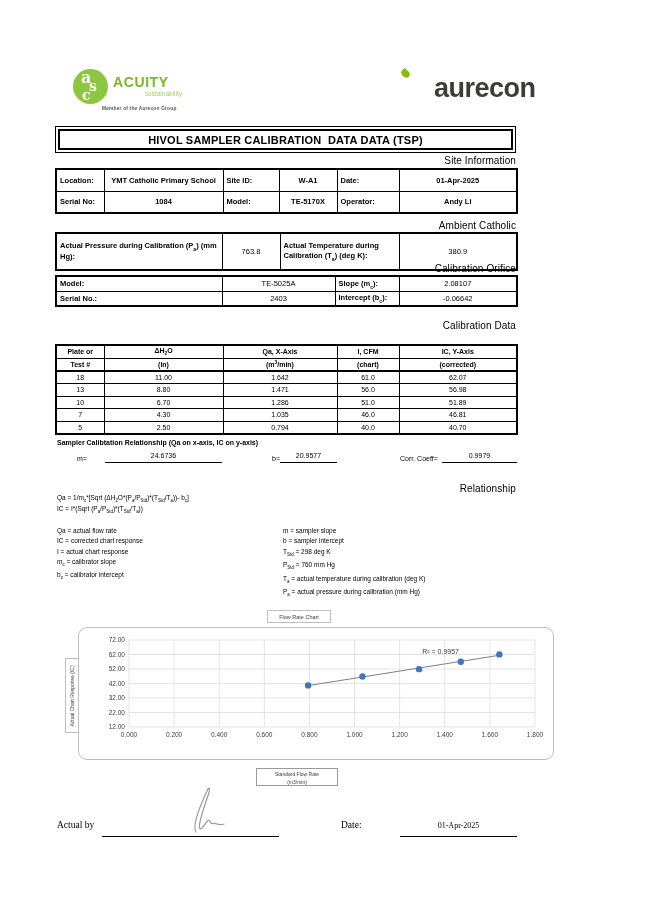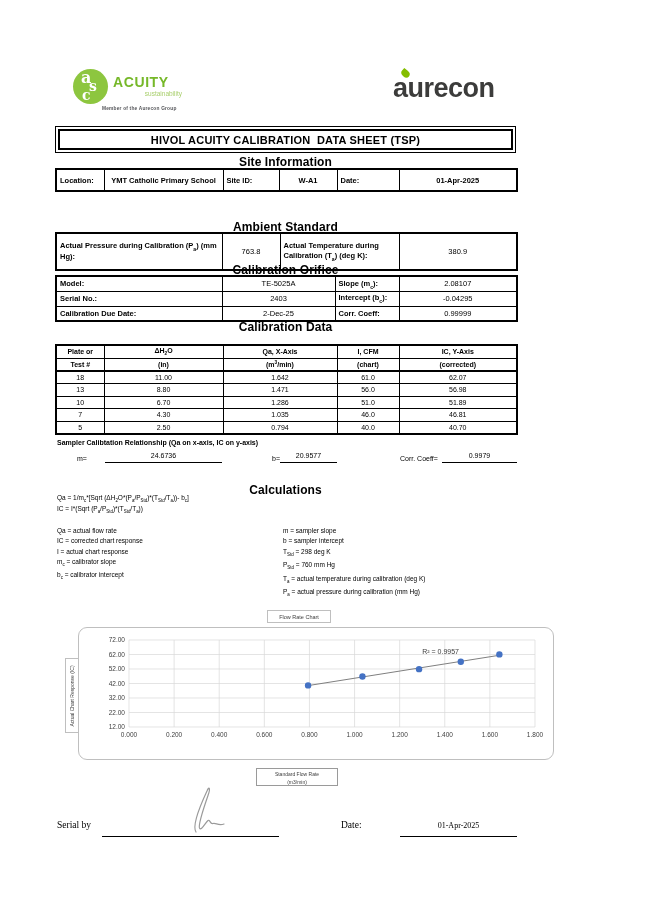--- a/index.html
+++ b/index.html
@@ -3,21 +3,21 @@
 <meta charset="utf-8">
 <style>
   * { margin:0; padding:0; box-sizing:border-box; }
   html,body { background:#fff; }
   body {
     width:649px; height:919px; position:relative;
     font-family:"Liberation Sans", sans-serif; color:#000;
     overflow:hidden;
   }
   .abs { position:absolute; }
-  .heading { font-weight:bold; font-size:12px; text-align:center; letter-spacing:0.1px; }
+  .heading { font-weight:normal; font-size:10px; text-align:right; letter-spacing:0.1px; }
   sub { font-size:68%; }
   sup { font-size:68%; }
 
   
   #acuity { left:73px; top:66px; width:160px; height:50px; }
   .ac-circle { position:absolute; left:0; top:3px; width:35px; height:35px;
     border-radius:50%; }
   .ac-letter { position:absolute; color:#fff; font-family:"DejaVu Serif", serif; font-weight:bold; line-height:1; }
   .ac-name { position:absolute; left:40px; top:8px; font-size:14px; font-weight:bold; letter-spacing:0.6px; }
   .ac-sub  { position:absolute; left:40px; top:24px; width:69px; text-align:right; font-size:6.5px; }
@@ -88,25 +88,25 @@
       <span class="ac-letter" style="left:16px; top:10px; font-size:14px;">s</span>
       <span class="ac-letter" style="left:9px; top:19px; font-size:14px;">c</span>
     </div>
     <div class="ac-name" style="color:#76b829;">ACUITY</div>
     <div class="ac-sub" style="color:#a9cf6d;">sustainability</div>
     <div class="ac-tag">Member of the Aurecon Group</div>
   </div>
 
   <div class="abs" id="aurecon">
     <span class="au-leaf" style="background:#84bd00;"></span>
-    <span class="au-text" style="color:#3c3c3b;">aurecon</span>
+    <span class="au-text" style="color:#3c3c3b;margin-left:41px;">aurecon</span>
   </div>
 
   <div class="abs" id="title-box">
-    <div id="title-inner">HIVOL ACUITY CALIBRATION  DATA SHEET (TSP)</div>
+    <div id="title-inner">HIVOL SAMPLER CALIBRATION  DATA DATA (TSP)</div>
   </div>
 
   <div class="abs heading" style="left:55px; top:155px; width:461px;">Site Information</div>
   <div class="abs" style="left:55px; top:168px; width:372px;">
     <table class="tbl" id="t-site">
       <colgroup>
           <col style="width:48px">
           <col style="width:119px">
           <col style="width:56px">
           <col style="width:58px">
@@ -115,25 +115,33 @@
         </colgroup>
       <tbody>
           <tr>
         <td class="lab">Location:</td>
         <td class="valb">YMT Catholic Primary School</td>
         <td class="lab">Site ID:</td>
         <td class="valb">W-A1</td>
         <td class="lab">Date:</td>
         <td class="valb">01-Apr-2025</td>
       </tr>
+      <tr>
+        <td class="lab">Serial No:</td>
+        <td class="valb">1084</td>
+        <td class="lab">Model:</td>
+        <td class="valb">TE-5170X</td>
+        <td class="lab">Operator:</td>
+        <td class="valb">Andy Li</td>
+      </tr>
     </tbody>
       </table>
   </div>
 
-  <div class="abs heading" style="left:55px; top:220px; width:461px;">Ambient Standard</div>
+  <div class="abs heading" style="left:55px; top:220px; width:461px;">Ambient Catholic</div>
   <div class="abs" style="left:55px; top:232px; width:461px;">
     <table class="tbl" id="t-ambient">
       <colgroup>
           <col style="width:166px">
           <col style="width:58px">
           <col style="width:119px">
           <col style="width:118px">
         </colgroup>
       <tbody>
           <tr>
@@ -159,27 +167,21 @@
           <tr>
         <td class="lab">Model:</td>
         <td class="val">TE-5025A</td>
         <td class="lab">Slope (m<sub>c</sub>):</td>
         <td class="val">2.08107</td>
       </tr>
       <tr>
         <td class="lab">Serial No.:</td>
         <td class="val">2403</td>
         <td class="lab">Intercept (b<sub>c</sub>):</td>
-        <td class="val">-0.04295</td>
-      </tr>
-      <tr>
-        <td class="lab">Calibration Due Date:</td>
-        <td class="val">2-Dec-25</td>
-        <td class="lab">Corr. Coeff:</td>
-        <td class="val">0.99999</td>
+        <td class="val">-0.06642</td>
       </tr>
     </tbody>
       </table>
   </div>
 
   <div class="abs heading" style="left:55px; top:320px; width:461px;">Calibration Data</div>
   <div class="abs" style="left:55px; top:344px; width:461px;">
     <table class="tbl" id="t-caldata">
       <colgroup>
           <col style="width:48px">
@@ -243,21 +245,21 @@
   </div>
 
   <div class="abs" style="left:57px; top:439px; font-size:7px; font-weight:bold;">Sampler Calibtation Relationship (Qa on x-axis, IC on y-axis)</div>
   <span class="rel-lab" style="left:77px; top:455px;">m=</span>
   <span class="uval" style="left:105px; top:452px; width:117px;">24.6736</span>
   <span class="rel-lab" style="left:272px; top:455px;">b=</span>
   <span class="uval" style="left:280px; top:452px; width:57px;">20.9577</span>
   <span class="rel-lab" style="left:400px; top:455px;">Corr. Coeff=</span>
   <span class="uval" style="left:442px; top:452px; width:75px;">0.9979</span>
 
-  <div class="abs heading" style="left:55px; top:483px; width:461px;">Calculations</div>
+  <div class="abs heading" style="left:55px; top:483px; width:461px;">Relationship</div>
   <div class="formula" style="left:57px; top:494px;">Qa = 1/m<sub>c</sub>*[Sqrt (ΔH<sub>2</sub>O*(P<sub>a</sub>/P<sub>Std</sub>)*(T<sub>Std</sub>/T<sub>a</sub>))- b<sub>c</sub>]</div>
   <div class="formula" style="left:57px; top:505px;">IC = I*(Sqrt (P<sub>a</sub>/P<sub>Std</sub>)*(T<sub>Std</sub>/T<sub>a</sub>))</div>
 
   <div class="defs" style="left:57px; top:526px;">
     <div>Qa = actual flow rate</div>
     <div>IC = corrected chart response</div>
     <div>I = actual chart response</div>
     <div>m<sub>c</sub>  = calibrator slope</div>
     <div>b<sub>c</sub>  = calibrator intercept</div>
   </div>
@@ -320,19 +322,19 @@
     <span>Actual Chart Response (IC)</span>
   </div>
   <div class="abs" id="x-label-box">
     <div>Standard Flow Rate</div>
     <div>(m3/min)</div>
   </div>
 
   <svg class="abs" id="signature" width="80" height="52" viewBox="0 0 80 52">
     <path d="M38 48 C34 42 42 22 49 7 C51 2 52.5 4 50.5 10 C46 23 40 40 41.5 44 C43 47.5 47 39 50 36.5 C52 35 52 40.5 55 39.5 C58 38.5 60 42 66 40" stroke="#9a9a9a" stroke-width="1.2" fill="none" stroke-linecap="round"></path>
   </svg>
-  <div class="abs serif" id="checked-label">Serial by</div>
+  <div class="abs serif" id="checked-label">Actual by</div>
   <div class="abs" id="checked-line"></div>
   <div class="abs serif" id="date-label">Date:</div>
   <div class="abs serif" id="date-value">01-Apr-2025</div>
   <div class="abs" id="date-line"></div>
 
 </div>
 
 </body></html>

